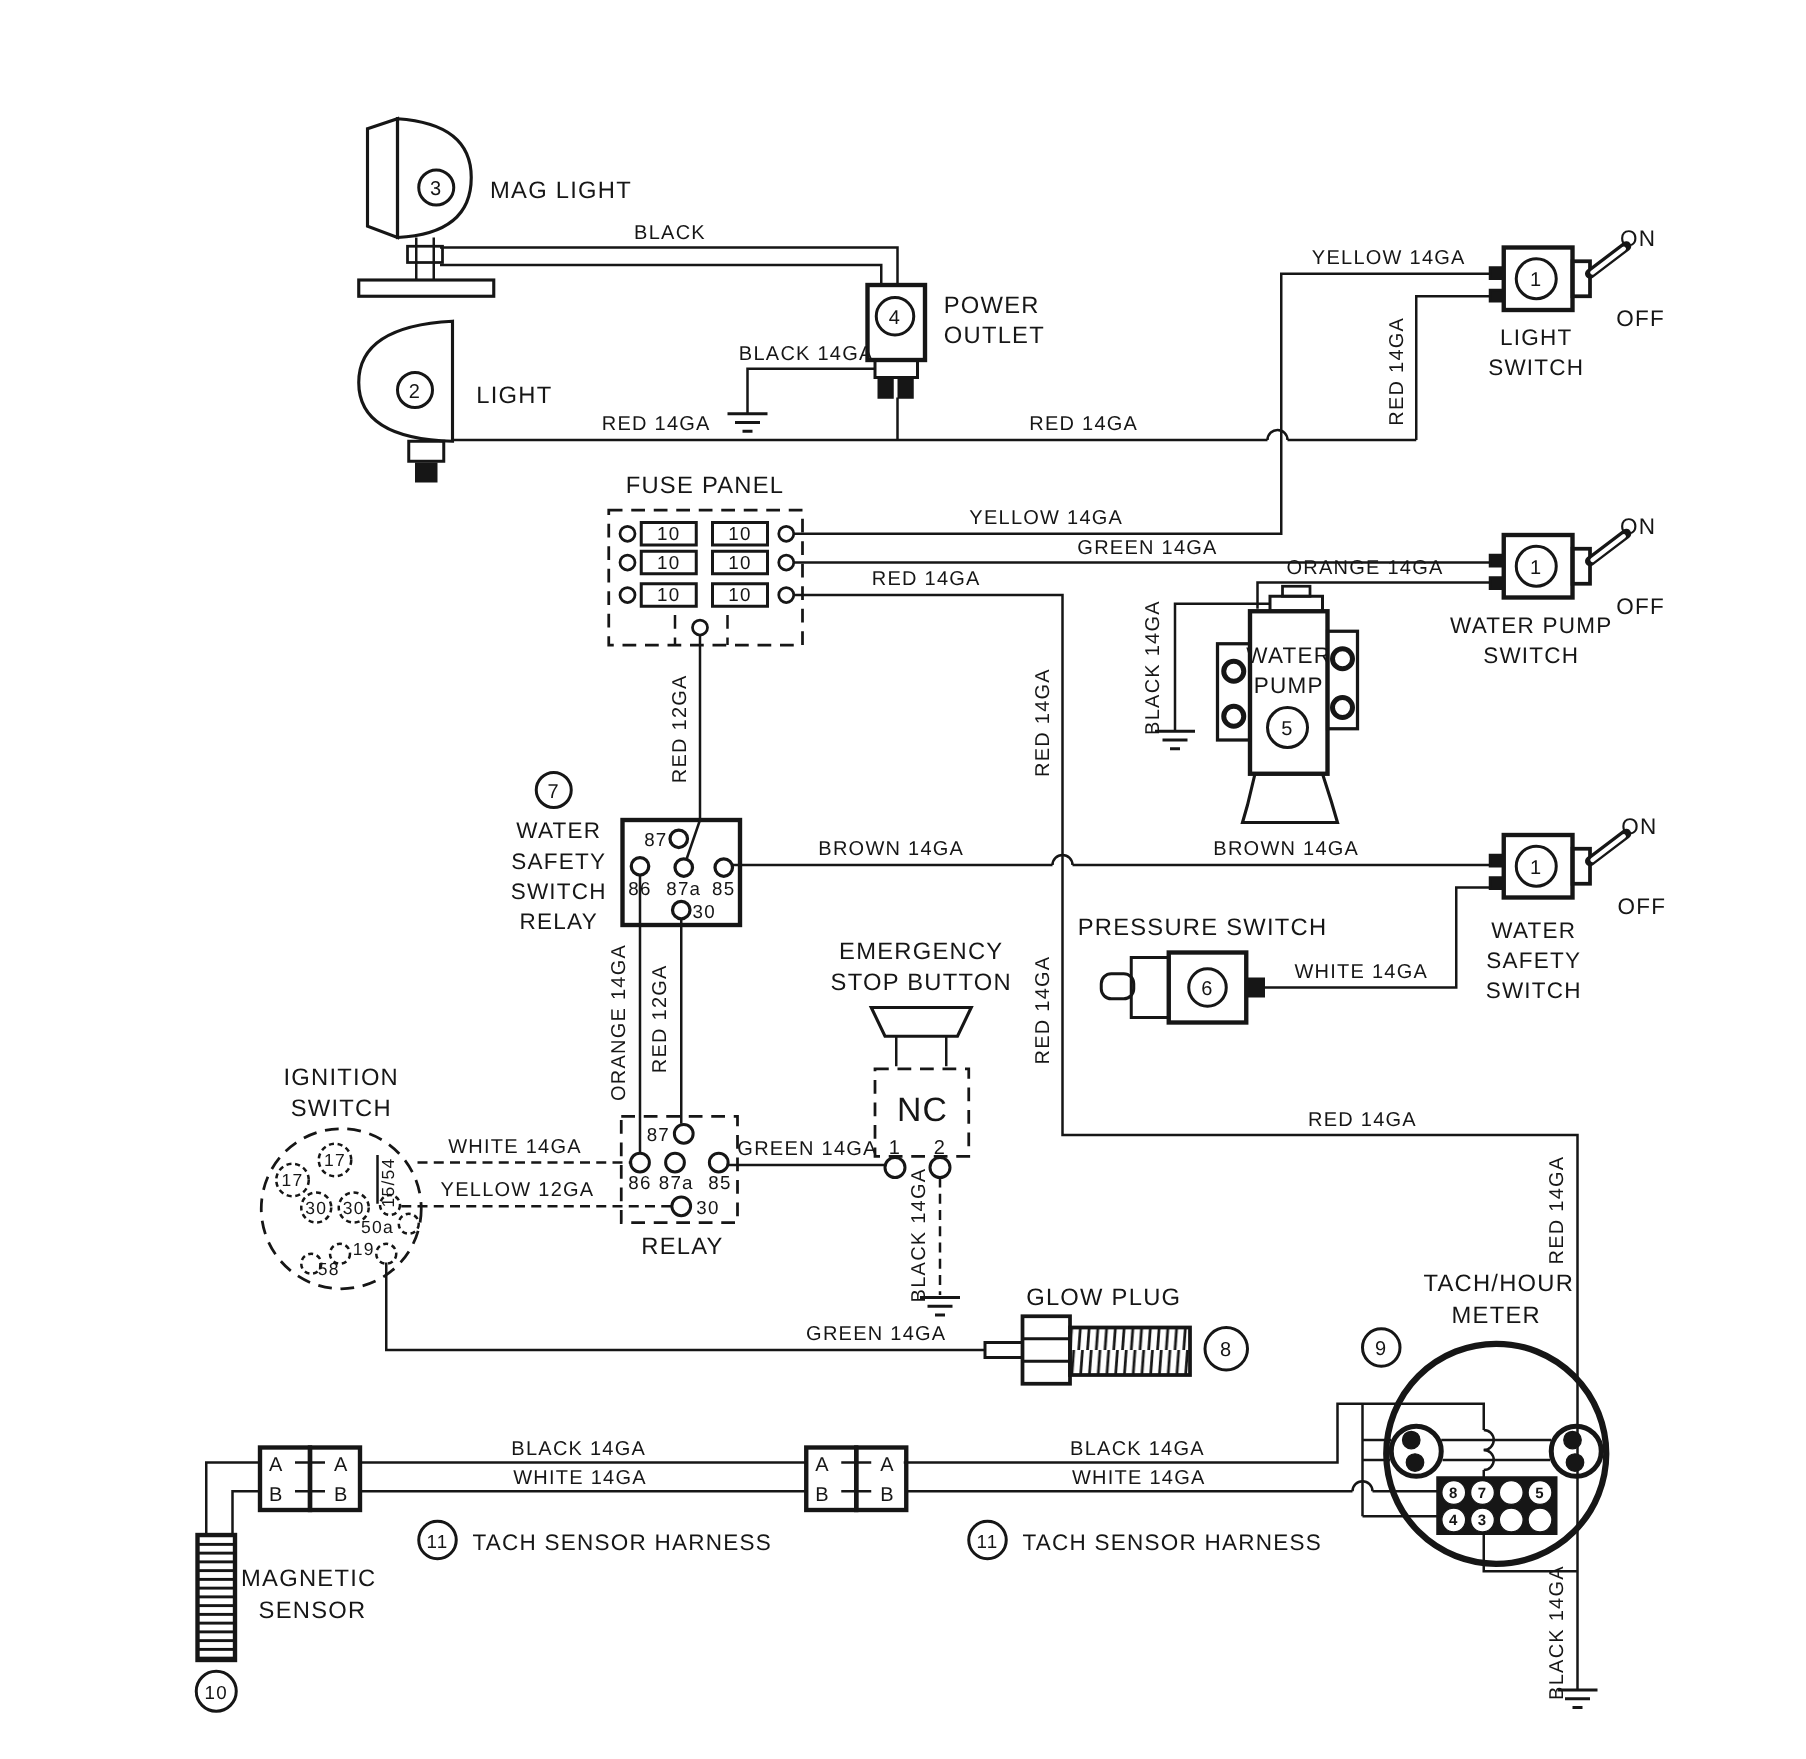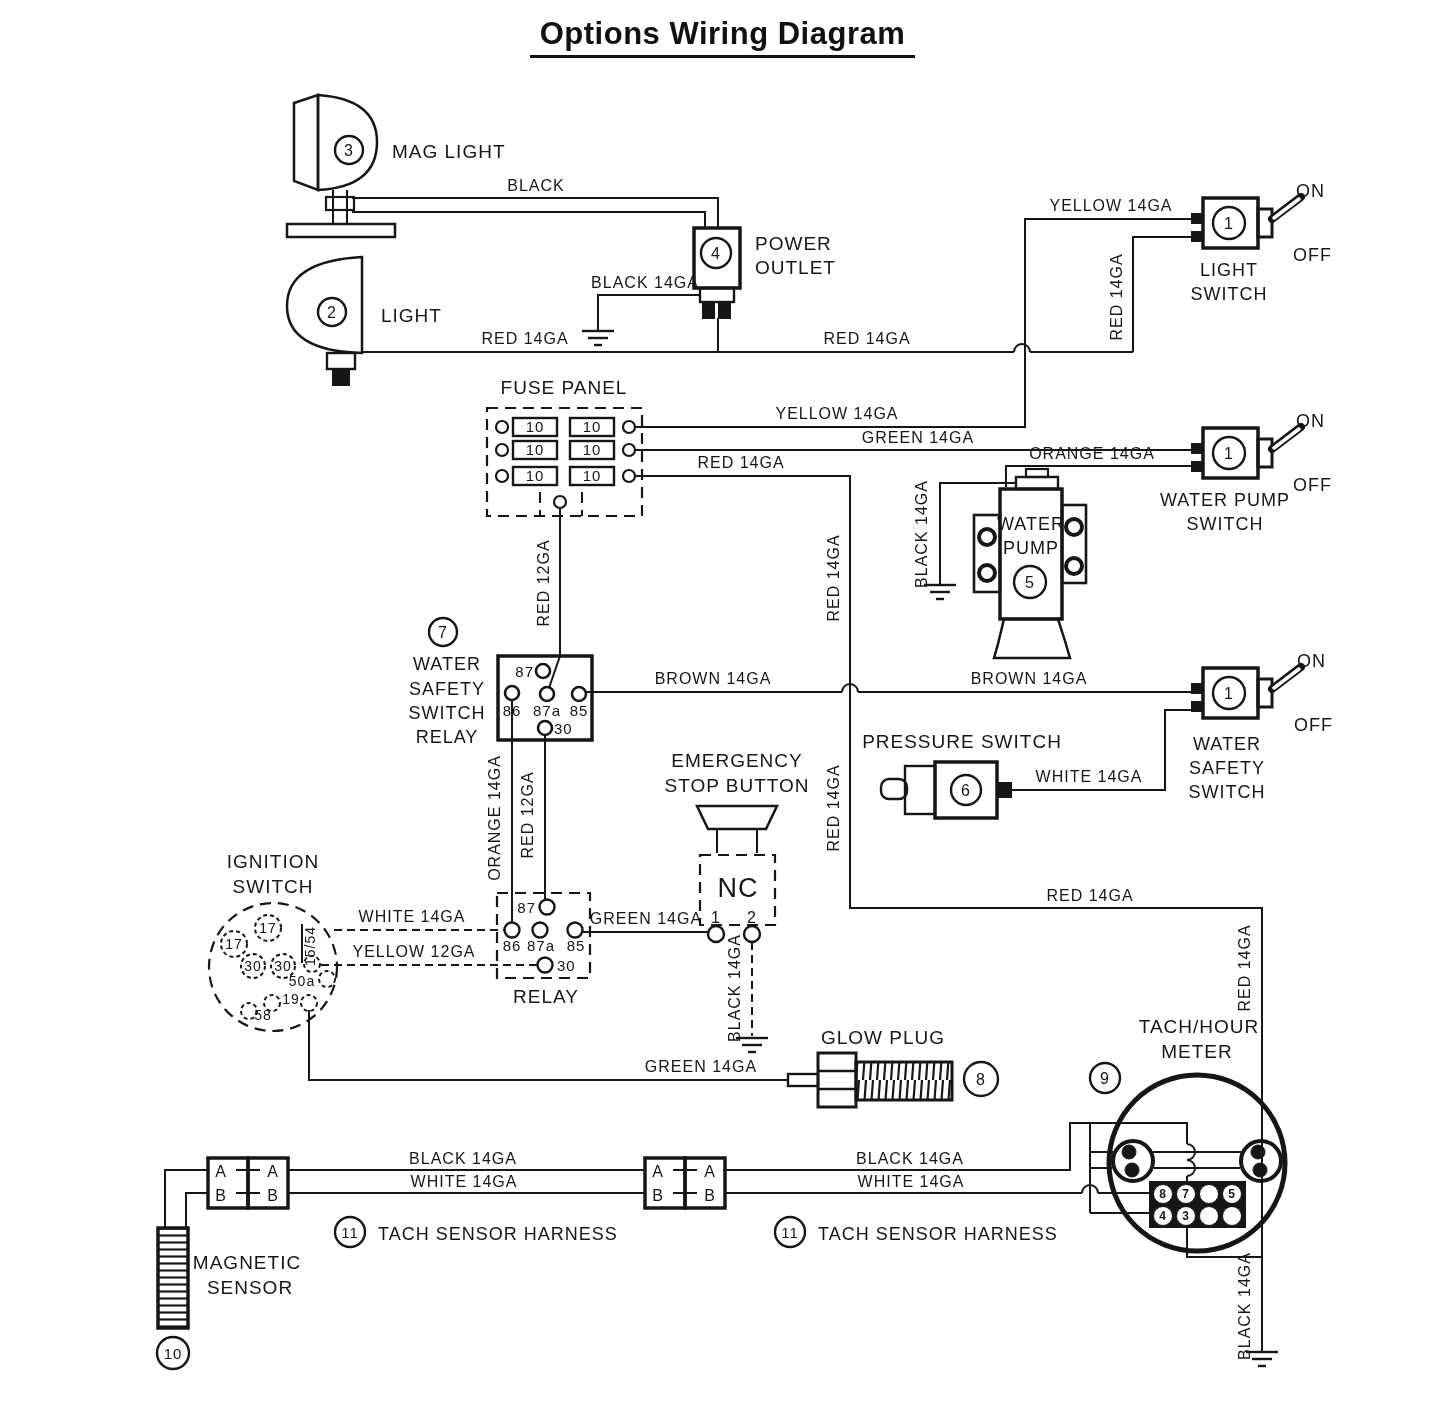--- a/index.html
+++ b/index.html
@@ -8,23 +8,20 @@
   .page svg{position:absolute;left:0;top:0;width:1445px;height:1407px;}
   .title{position:absolute;top:16px;left:0;width:100%;text-align:center;z-index:5;}
   .title span{display:inline-block;font-size:31px;font-weight:700;color:#111;
         letter-spacing:.5px;border-bottom:3px solid #111;padding:0 10px 3px;}
   svg text{font-family:"Liberation Sans",sans-serif;}
 </style>
 </head>
 <body>
 
 <div class="page">
-  <div class="title">
-    <span>Options Wiring Diagram</span>
-  </div>
   <svg viewBox="0 0 1445 1407" xmlns="http://www.w3.org/2000/svg">
     <defs>
       <pattern id="hatch" patternUnits="userSpaceOnUse" width="7" height="40">
         <path d="M5,0 L2,40" stroke="#161616" stroke-width="2.2" fill="none"></path>
       </pattern>
       <pattern id="hatchH" patternUnits="userSpaceOnUse" width="30" height="7">
         <line x1="0" y1="3.5" x2="30" y2="3.5" stroke="#161616" stroke-width="2.2"></line>
       </pattern>
     </defs>
   <g>

